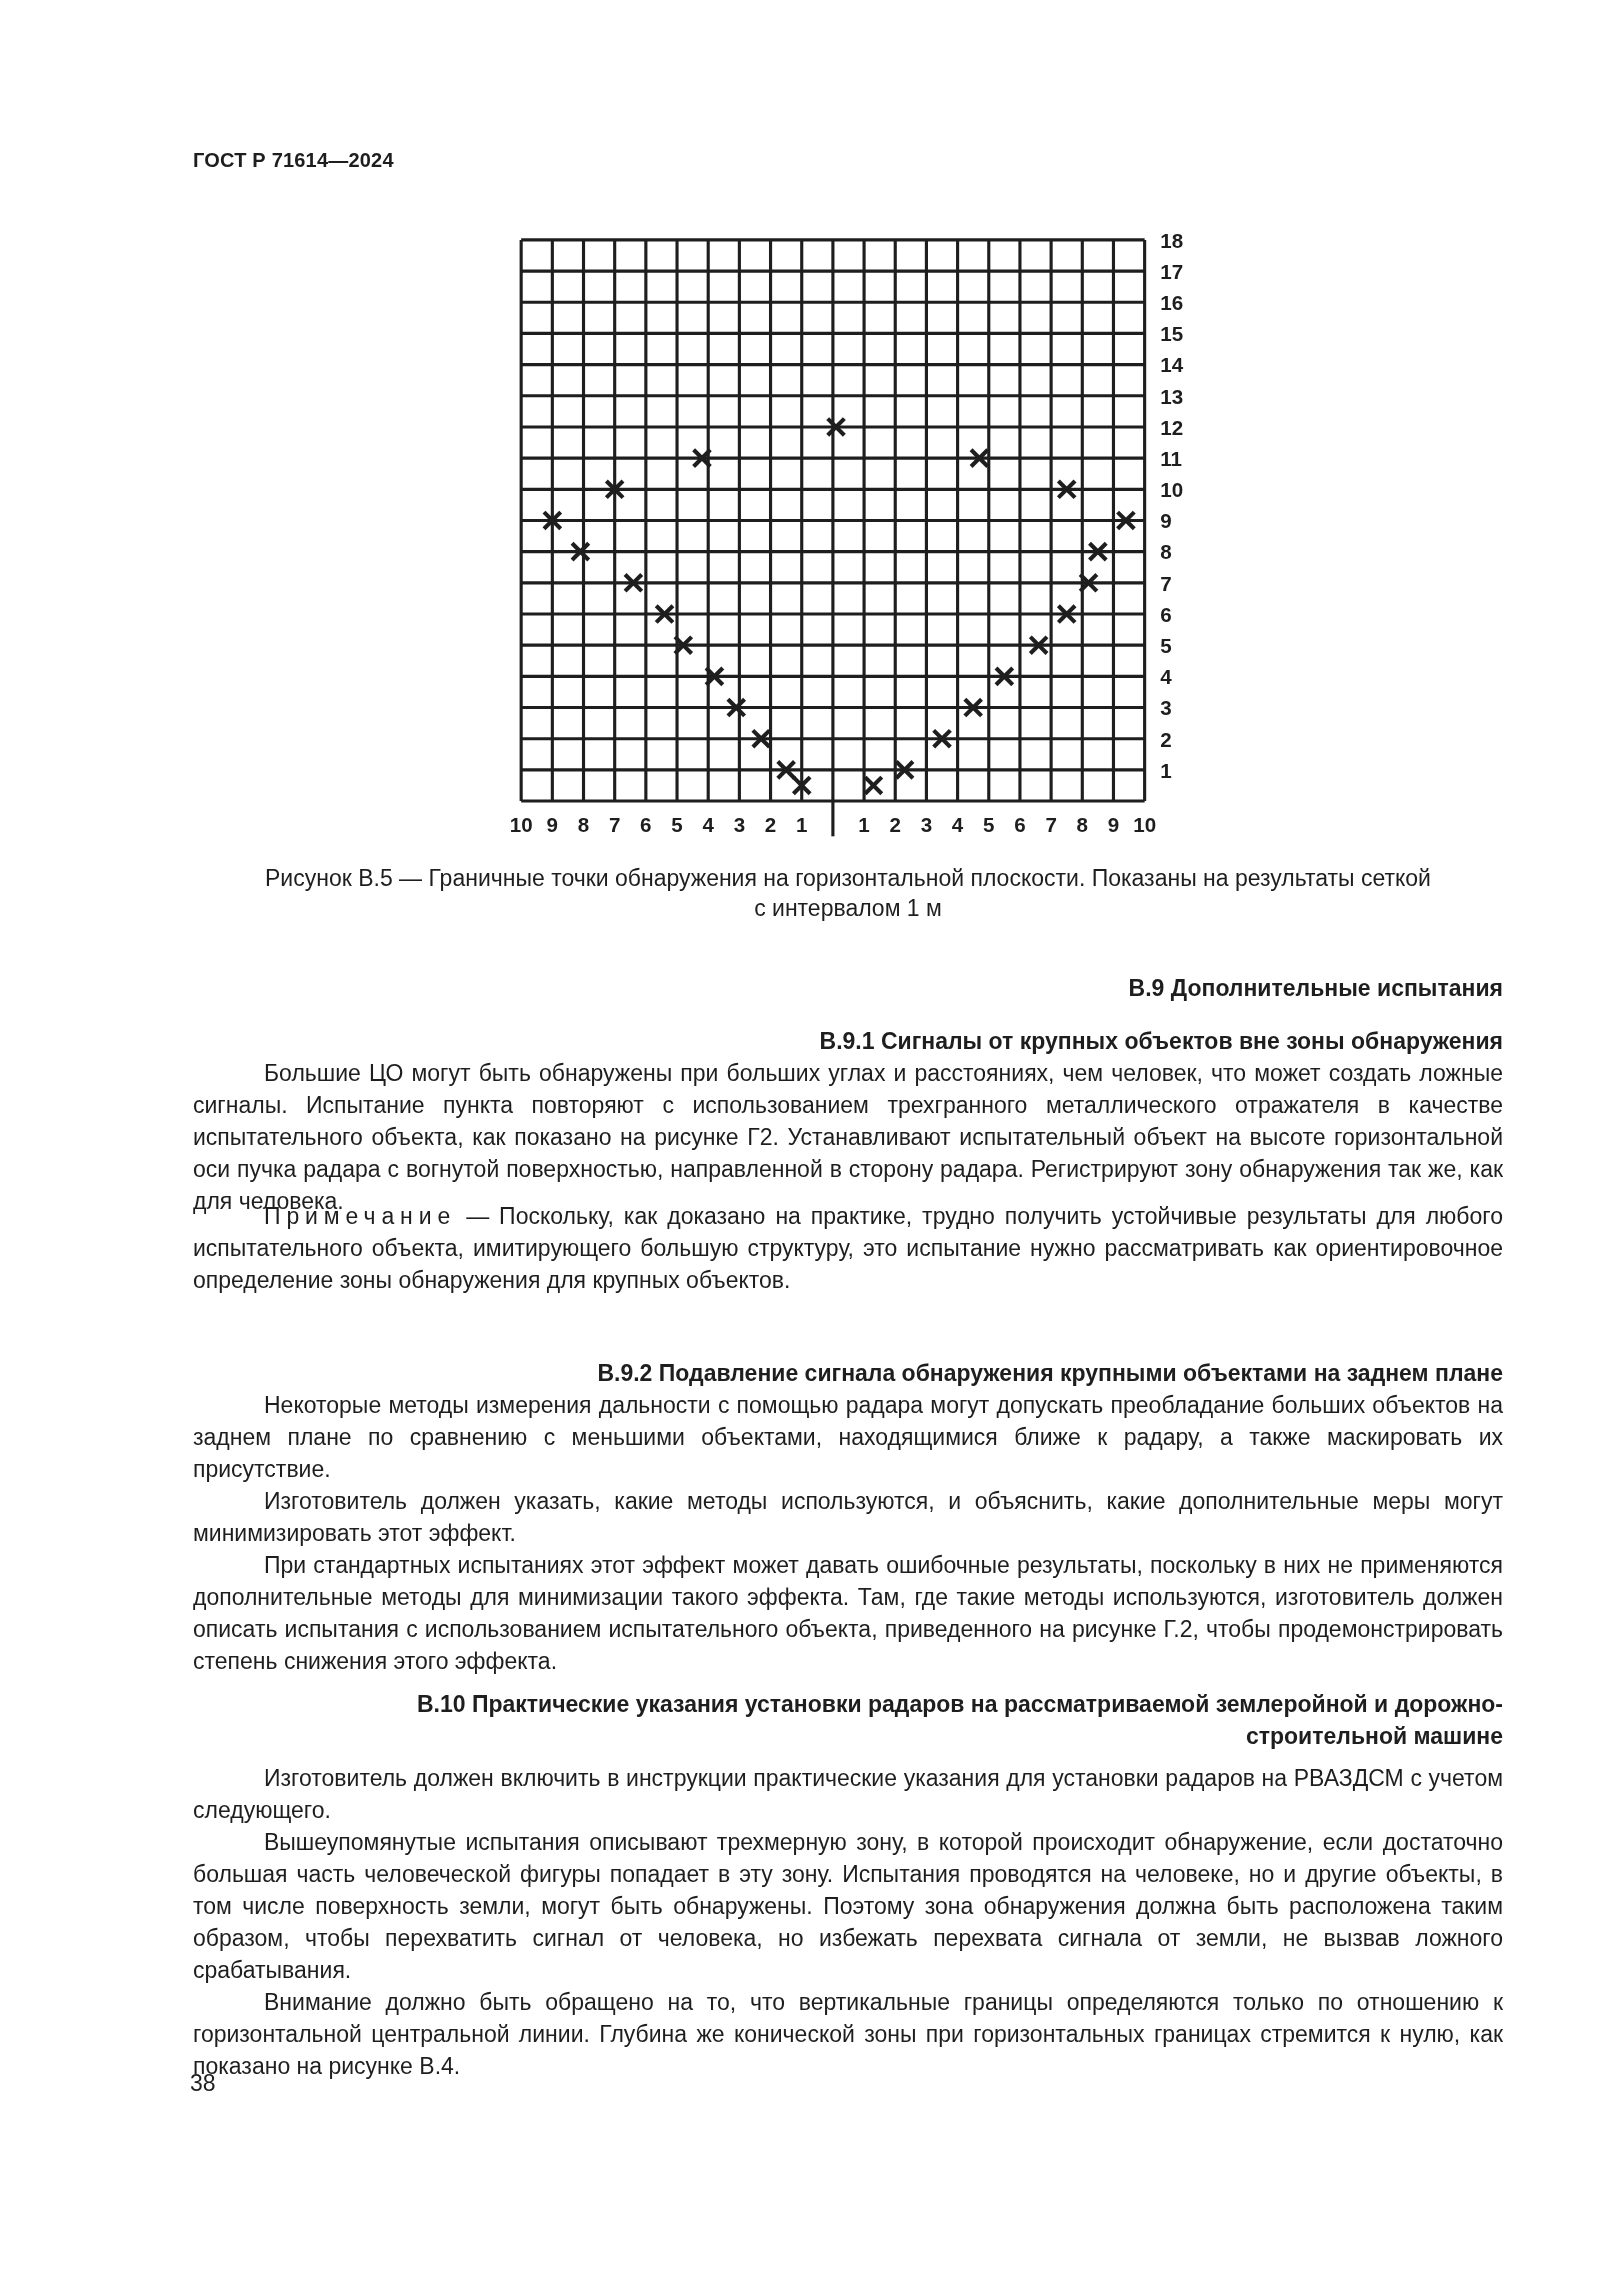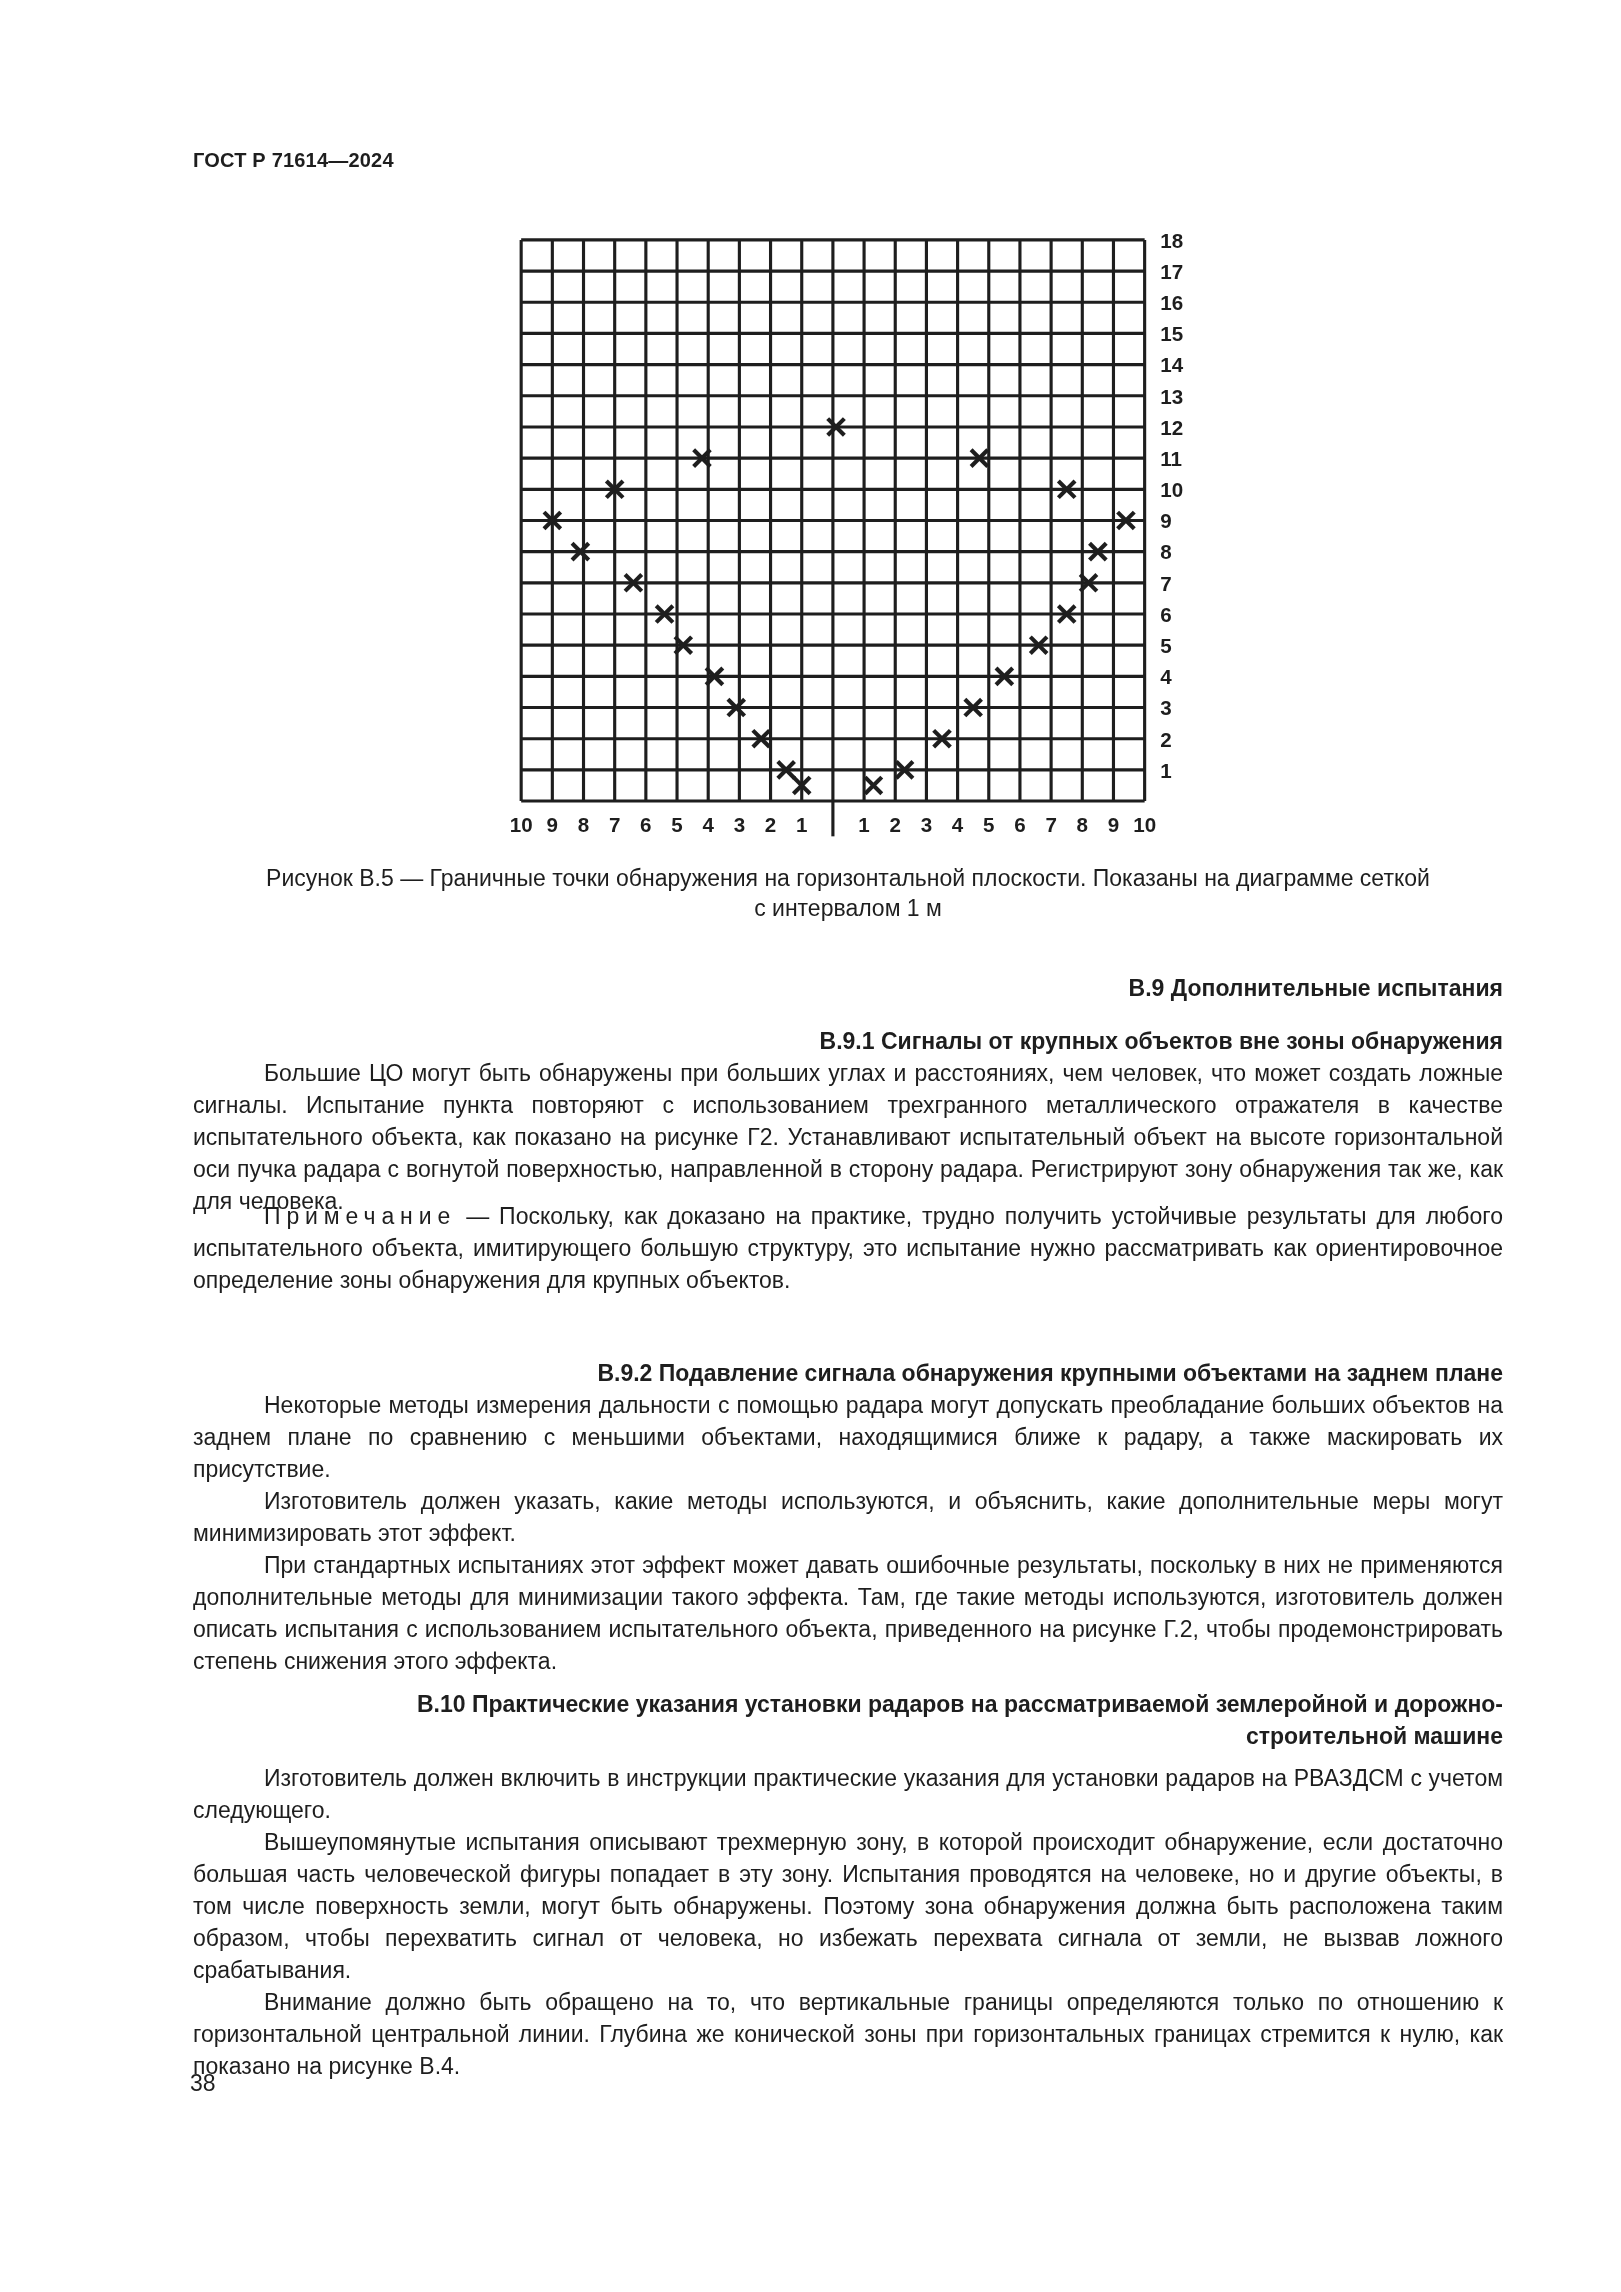--- a/index.html
+++ b/index.html
@@ -209,21 +209,21 @@
         <line x1="611.5000000000001" y1="345.79999999999995" x2="628.5000000000001" y2="328.79999999999995" stroke="#1e1e1e" stroke-width="4.2"></line>
       </g>
       <g>
         <line x1="640.12" y1="296.99999999999994" x2="657.12" y2="313.99999999999994" stroke="#1e1e1e" stroke-width="4.2"></line>
         <line x1="640.12" y1="313.99999999999994" x2="657.12" y2="296.99999999999994" stroke="#1e1e1e" stroke-width="4.2"></line>
       </g>
     </svg>
 </div>
 
 <div class="abs caption">
-  <div>Рисунок В.5 — Граничные точки обнаружения на горизонтальной плоскости. Показаны на диаграмме сеткой</div>
+  <div>Рисунок В.5 — Граничные точки обнаружения на горизонтальной плоскости. Показаны на результаты сеткой</div>
   <div>с  интервалом 1 м</div>
 </div>
 
 <div class="abs text-block" style="top: 972px;">
   <div class="heading">В.9  Дополнительные испытания</div>
 </div>
 
 <div class="abs text-block" style="top: 1025px;">
   <div class="heading">В.9.1  Сигналы от крупных объектов вне зоны обнаружения</div>
   <p class="para">Большие ЦО могут быть обнаружены при больших углах и расстояниях, чем человек, что может создать ложные сигналы. Испытание пункта повторяют с использованием трехгранного металлического отражателя в качестве испытательного объекта, как показано на рисунке Г2. Устанавливают испытательный объект на высоте горизонтальной оси пучка радара с вогнутой поверхностью, направленной в сторону радара. Регистрируют зону обнаружения так же, как для человека.</p>

